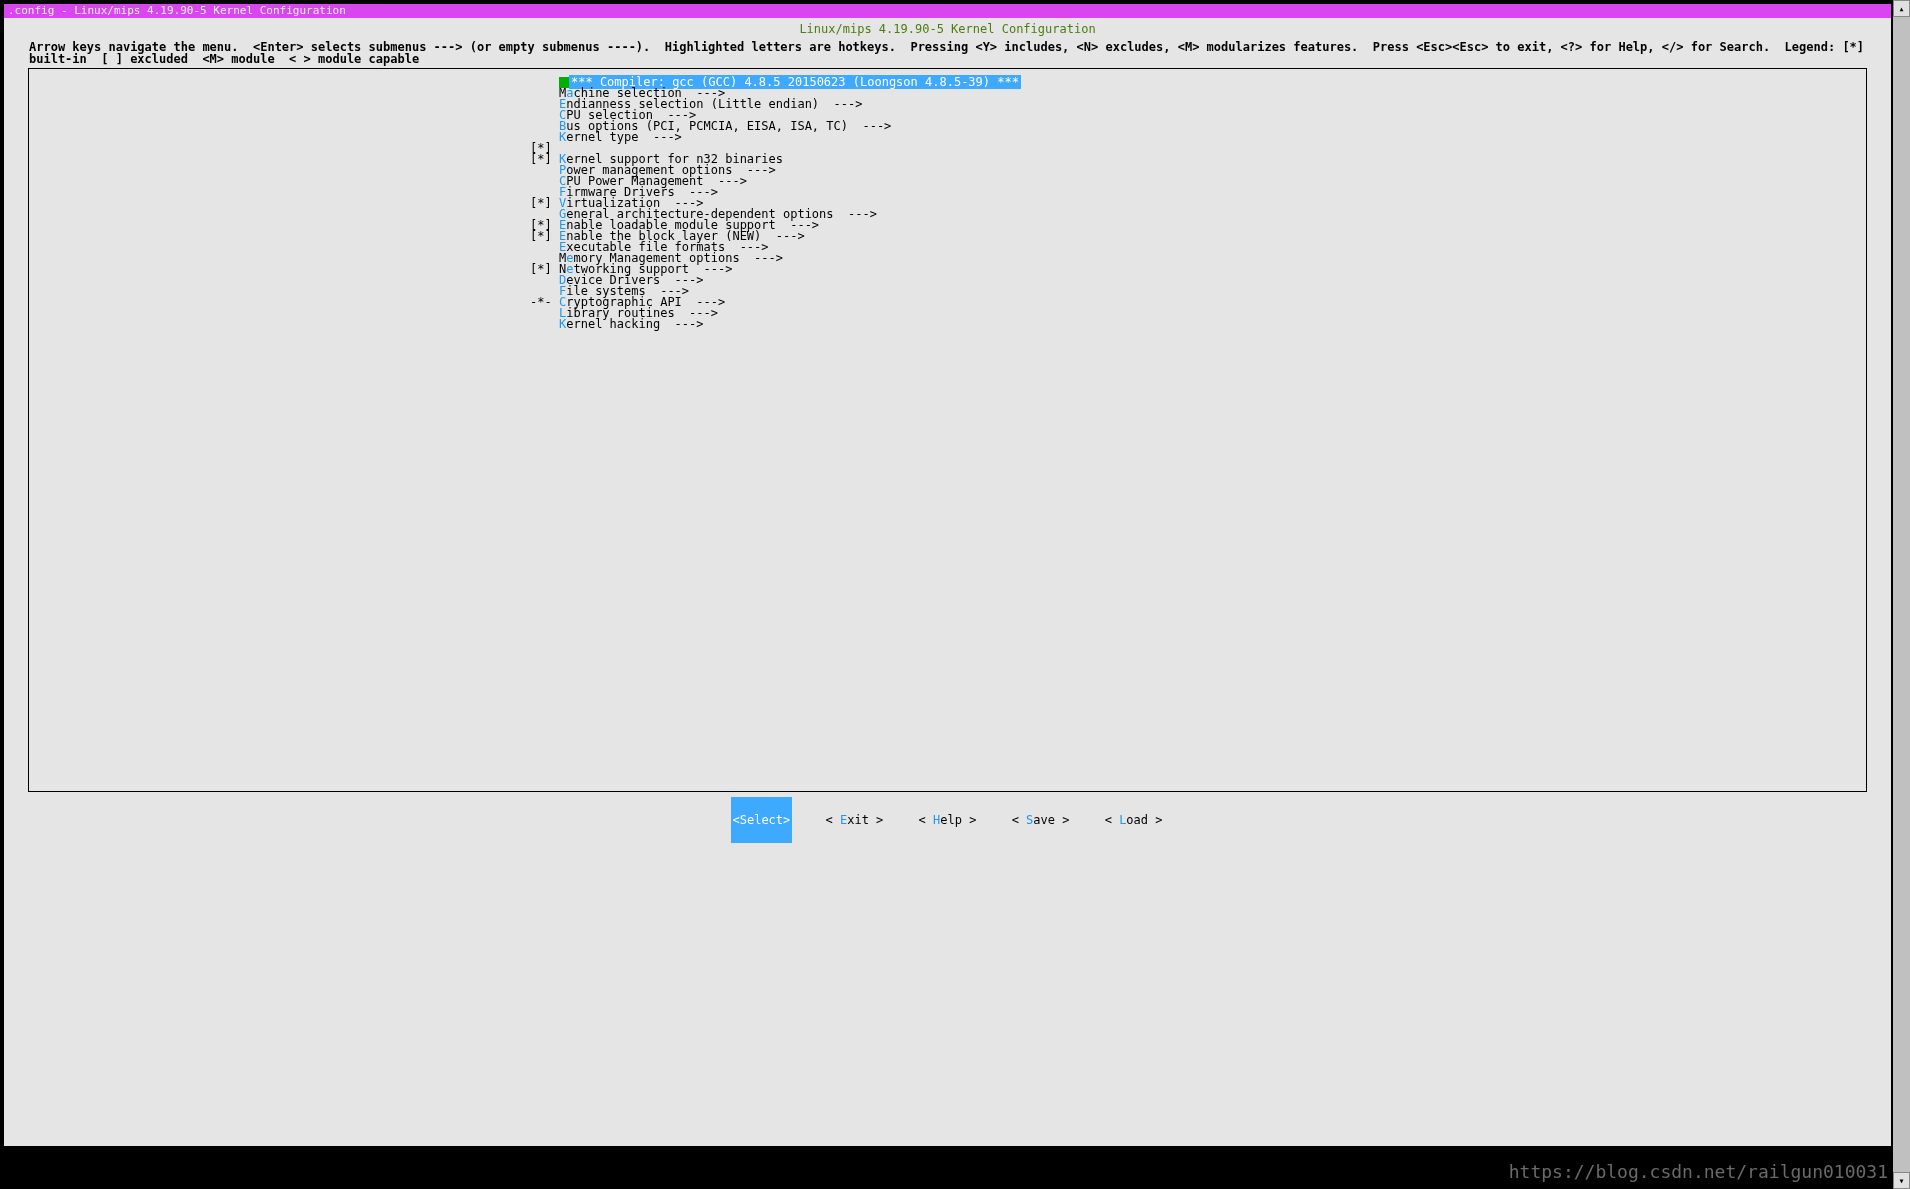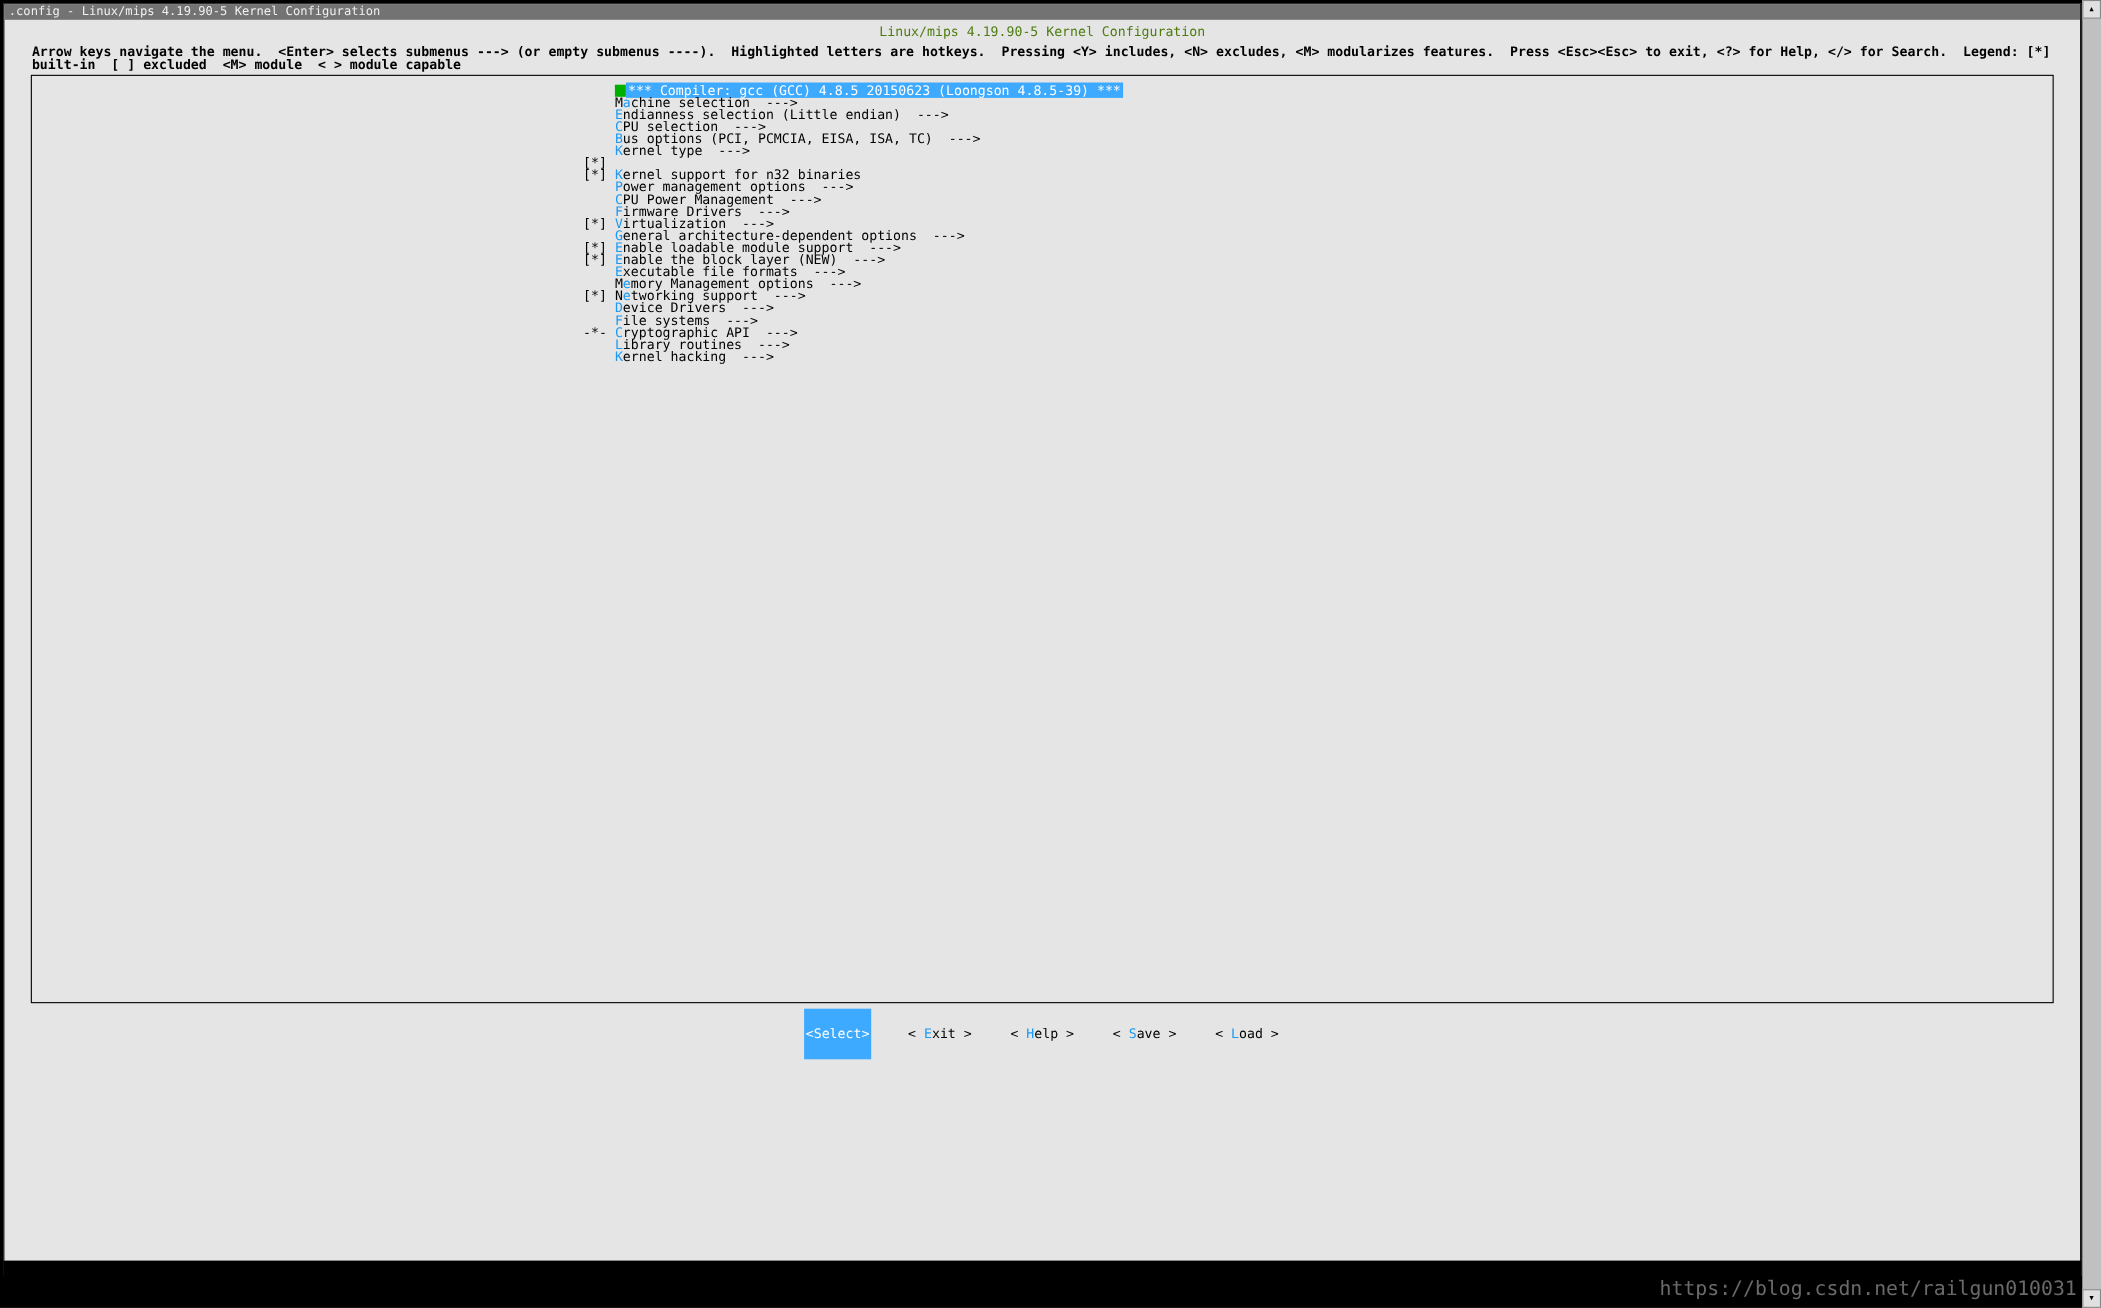--- a/index.html
+++ b/index.html
@@ -15,21 +15,21 @@
 .terminal-window {
   position: absolute;
   top: 3px;
   left: 3px;
   right: 18px;
   bottom: 29px;
   background: #e5e5e5;
   border: 1px solid #000;
 }
 .title-bar {
-  background: #737373;
+  background: #d946ef;
   color: #eff0f1;
   height: 14px;
   line-height: 14px;
   padding-left: 4px;
   font-size: 11px;
 }
 .help-text {
   color: #000;
   padding: 3px 25px;
   line-height: 12px;
@@ -39,21 +39,21 @@
 .menu-title {
   text-align: center;
   color: #4d7c0f;
   margin-top: 4px;
   margin-bottom: 2px;
 }
 .menu-box {
   margin: 0 24px 0 24px;
   border: 1px solid #000;
   position: relative;
-  height: 844px;
+  height: 724px;
   background: #e5e5e5;
 }
 .menu-content {
   margin-top: 8px;
 }
 .menu-row {
   display: flex;
   white-space: pre;
   line-height: 11px;
   height: 11px;

